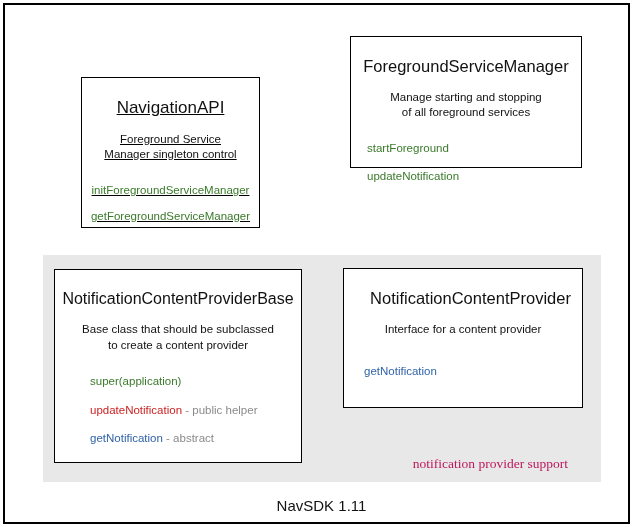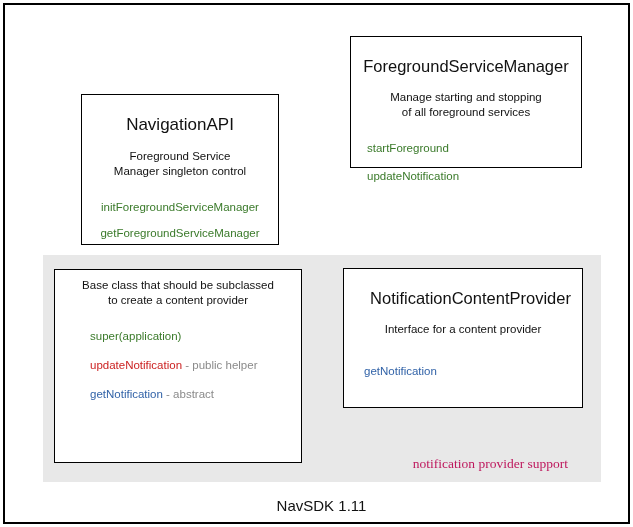--- a/index.html
+++ b/index.html
@@ -86,23 +86,24 @@
   }
 
   .member-name.green { color: #3a7a2a; }
   .member-name.red   { color: #cc2222; }
   .member-name.blue  { color: #3263a8; }
   .member-note       { color: #8a8a8a; }
 
   
   #box-navigation-api {
     left: 76px;
-    top: 89px;
-    width: 198px;
+    top: 72px;
+    width: 179px;
     height: 151px;
+    text-decoration: underline;
   }
   #box-navigation-api .class-title { margin-top: 20px; }
   #box-navigation-api .class-desc  { margin-top: 14px; }
   #box-navigation-api .members     { margin-top: 22px; text-align: center; }
   #box-navigation-api .member      { margin-bottom: 12px; }
 
   
   #box-foreground-service-manager {
     left: 345px;
     top: 31px;
@@ -115,21 +116,21 @@
   #box-foreground-service-manager .member      { margin-bottom: 14px; }
 
   
   #box-notification-content-provider-base {
     left: 49px;
     top: 264px;
     width: 248px;
     height: 194px;
   }
   #box-notification-content-provider-base .class-title { margin-top: 20px; font-size: 16px; }
-  #box-notification-content-provider-base .class-desc  { margin-top: 8px; text-align: center; }
+  #box-notification-content-provider-base .class-desc  { margin-top: 14px; text-align: center; }
   #box-notification-content-provider-base .members     { margin-top: 22px; padding-left: 35px; text-align: left; }
   #box-notification-content-provider-base .member      { margin-bottom: 15px; }
 
   
   #box-notification-content-provider {
     left: 338px;
     top: 263px;
     width: 240px;
     height: 140px;
   }
@@ -186,20 +187,21 @@
         <div class="member">
           <span class="member-name green">startForeground</span><span class="member-note"></span>
         </div>
         <div class="member">
           <span class="member-name green">updateNotification</span><span class="member-note"></span>
         </div>
       </div>
     </div>
 
     <div class="class-box" id="box-notification-content-provider-base">
+      <div class="class-title">NotificationContentProviderBase</div>
       <div class="class-desc">
         <div>Base class that should be subclassed</div>
         <div>to create a content provider</div>
       </div>
       <div class="members">
         <div class="member">
           <span class="member-name green">super(application)</span><span class="member-note"></span>
         </div>
         <div class="member">
           <span class="member-name red">updateNotification</span><span class="member-note"> - public helper</span>

